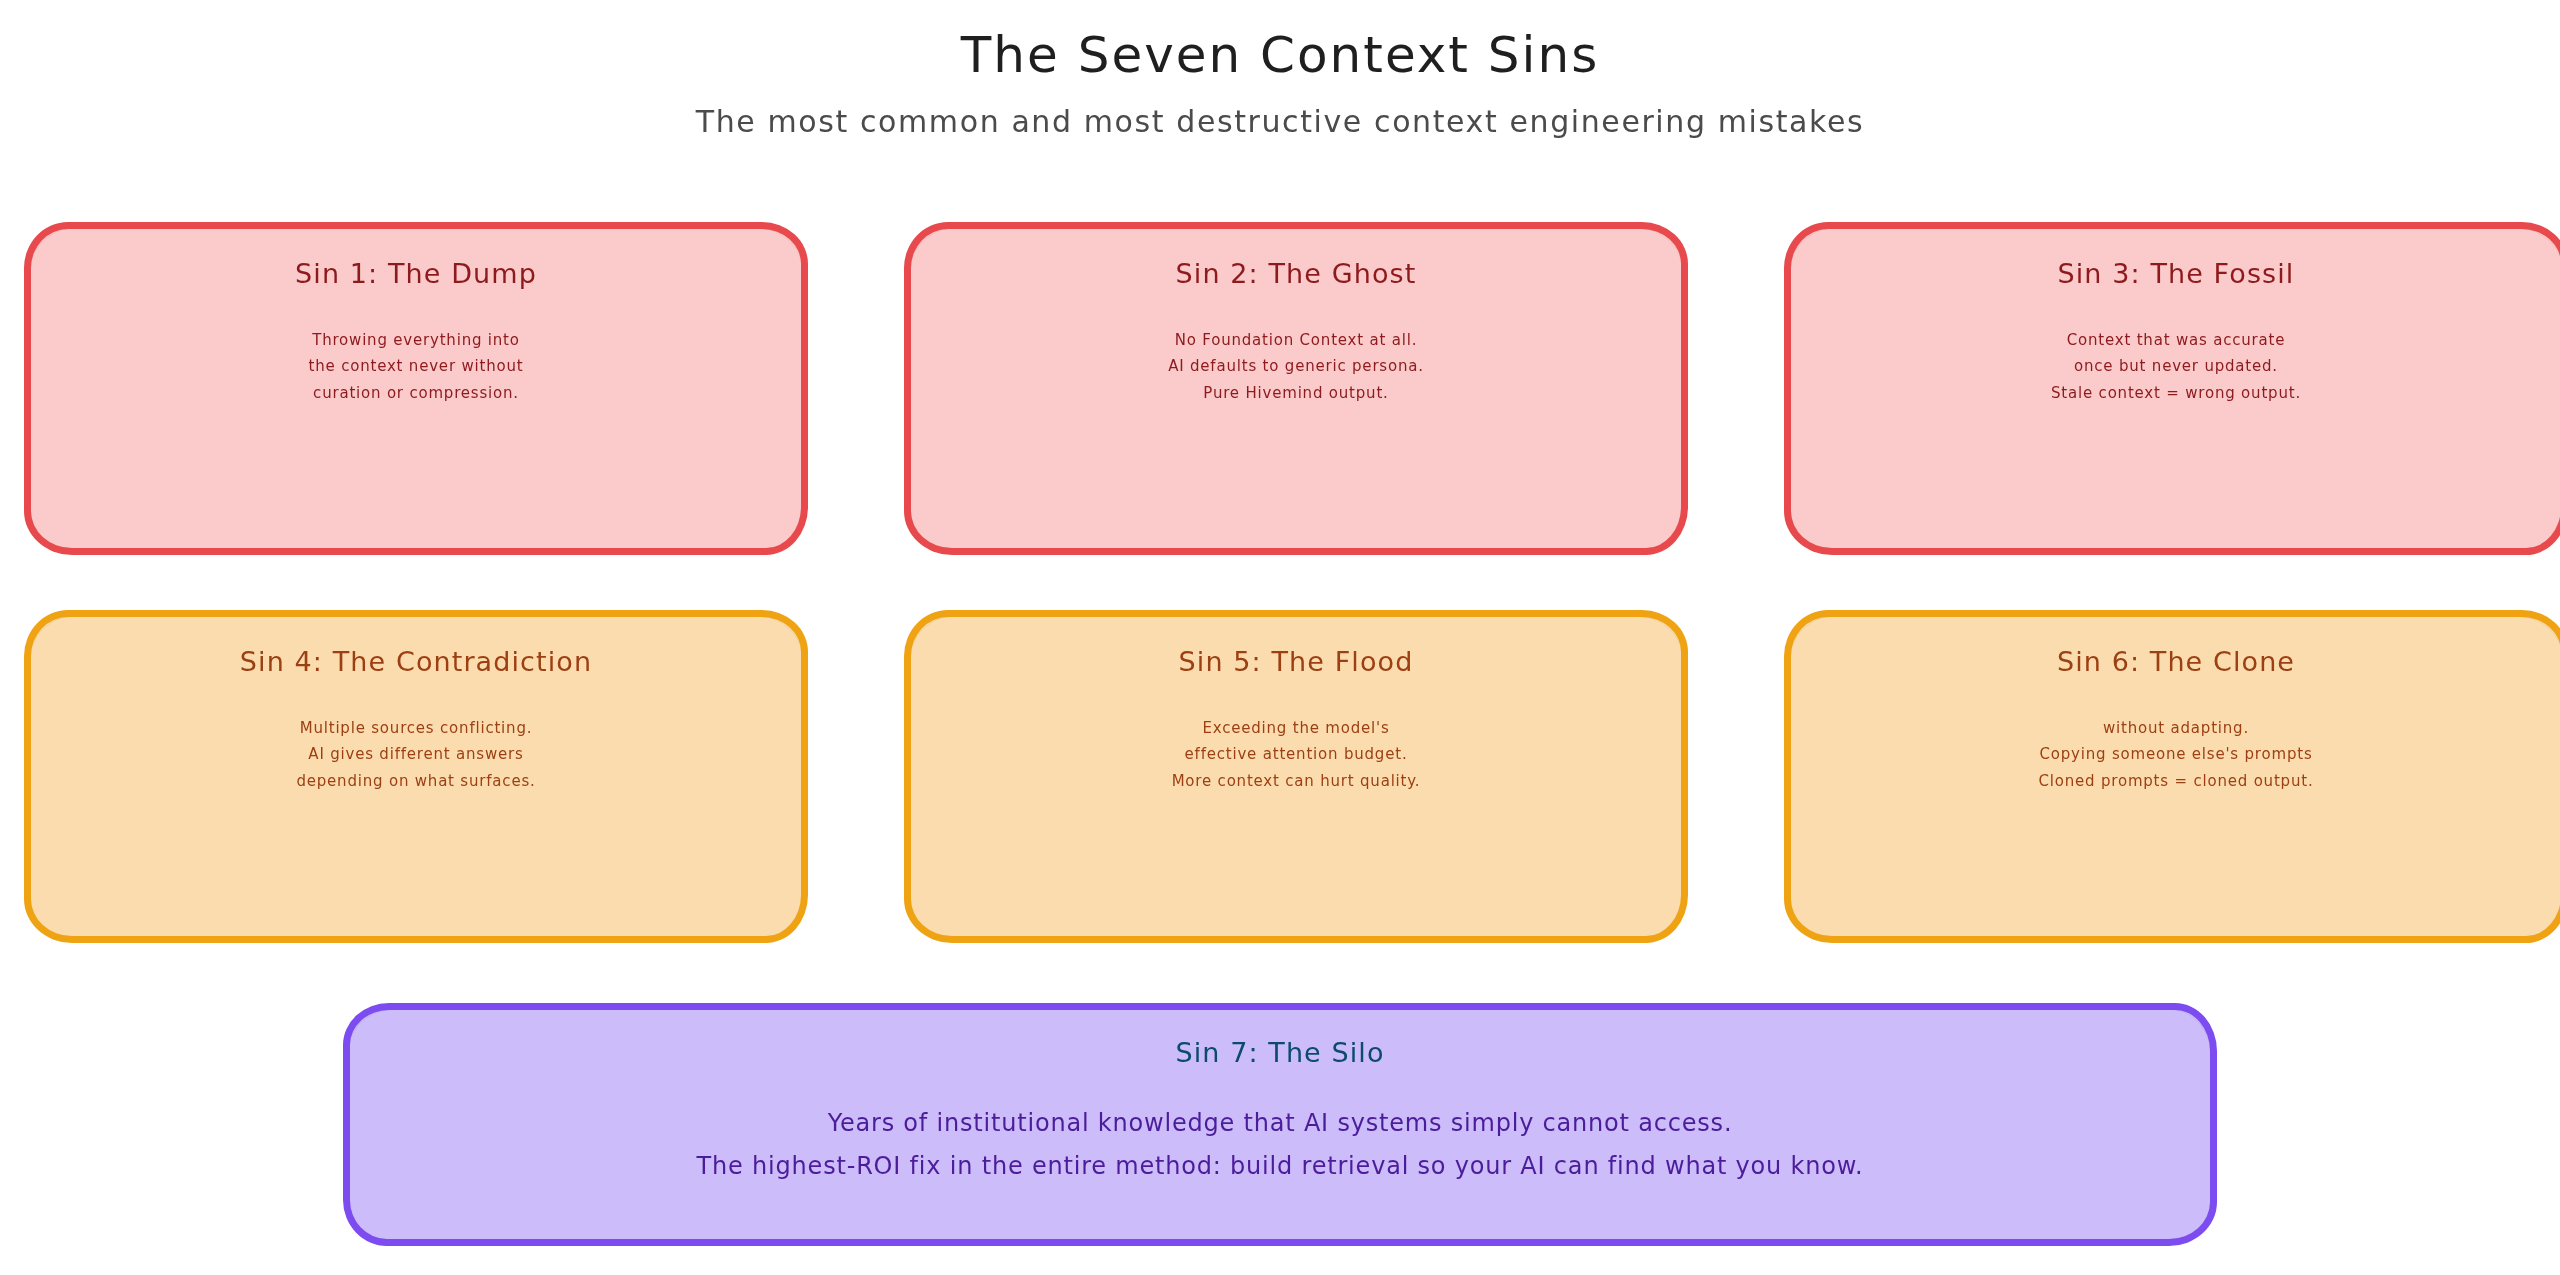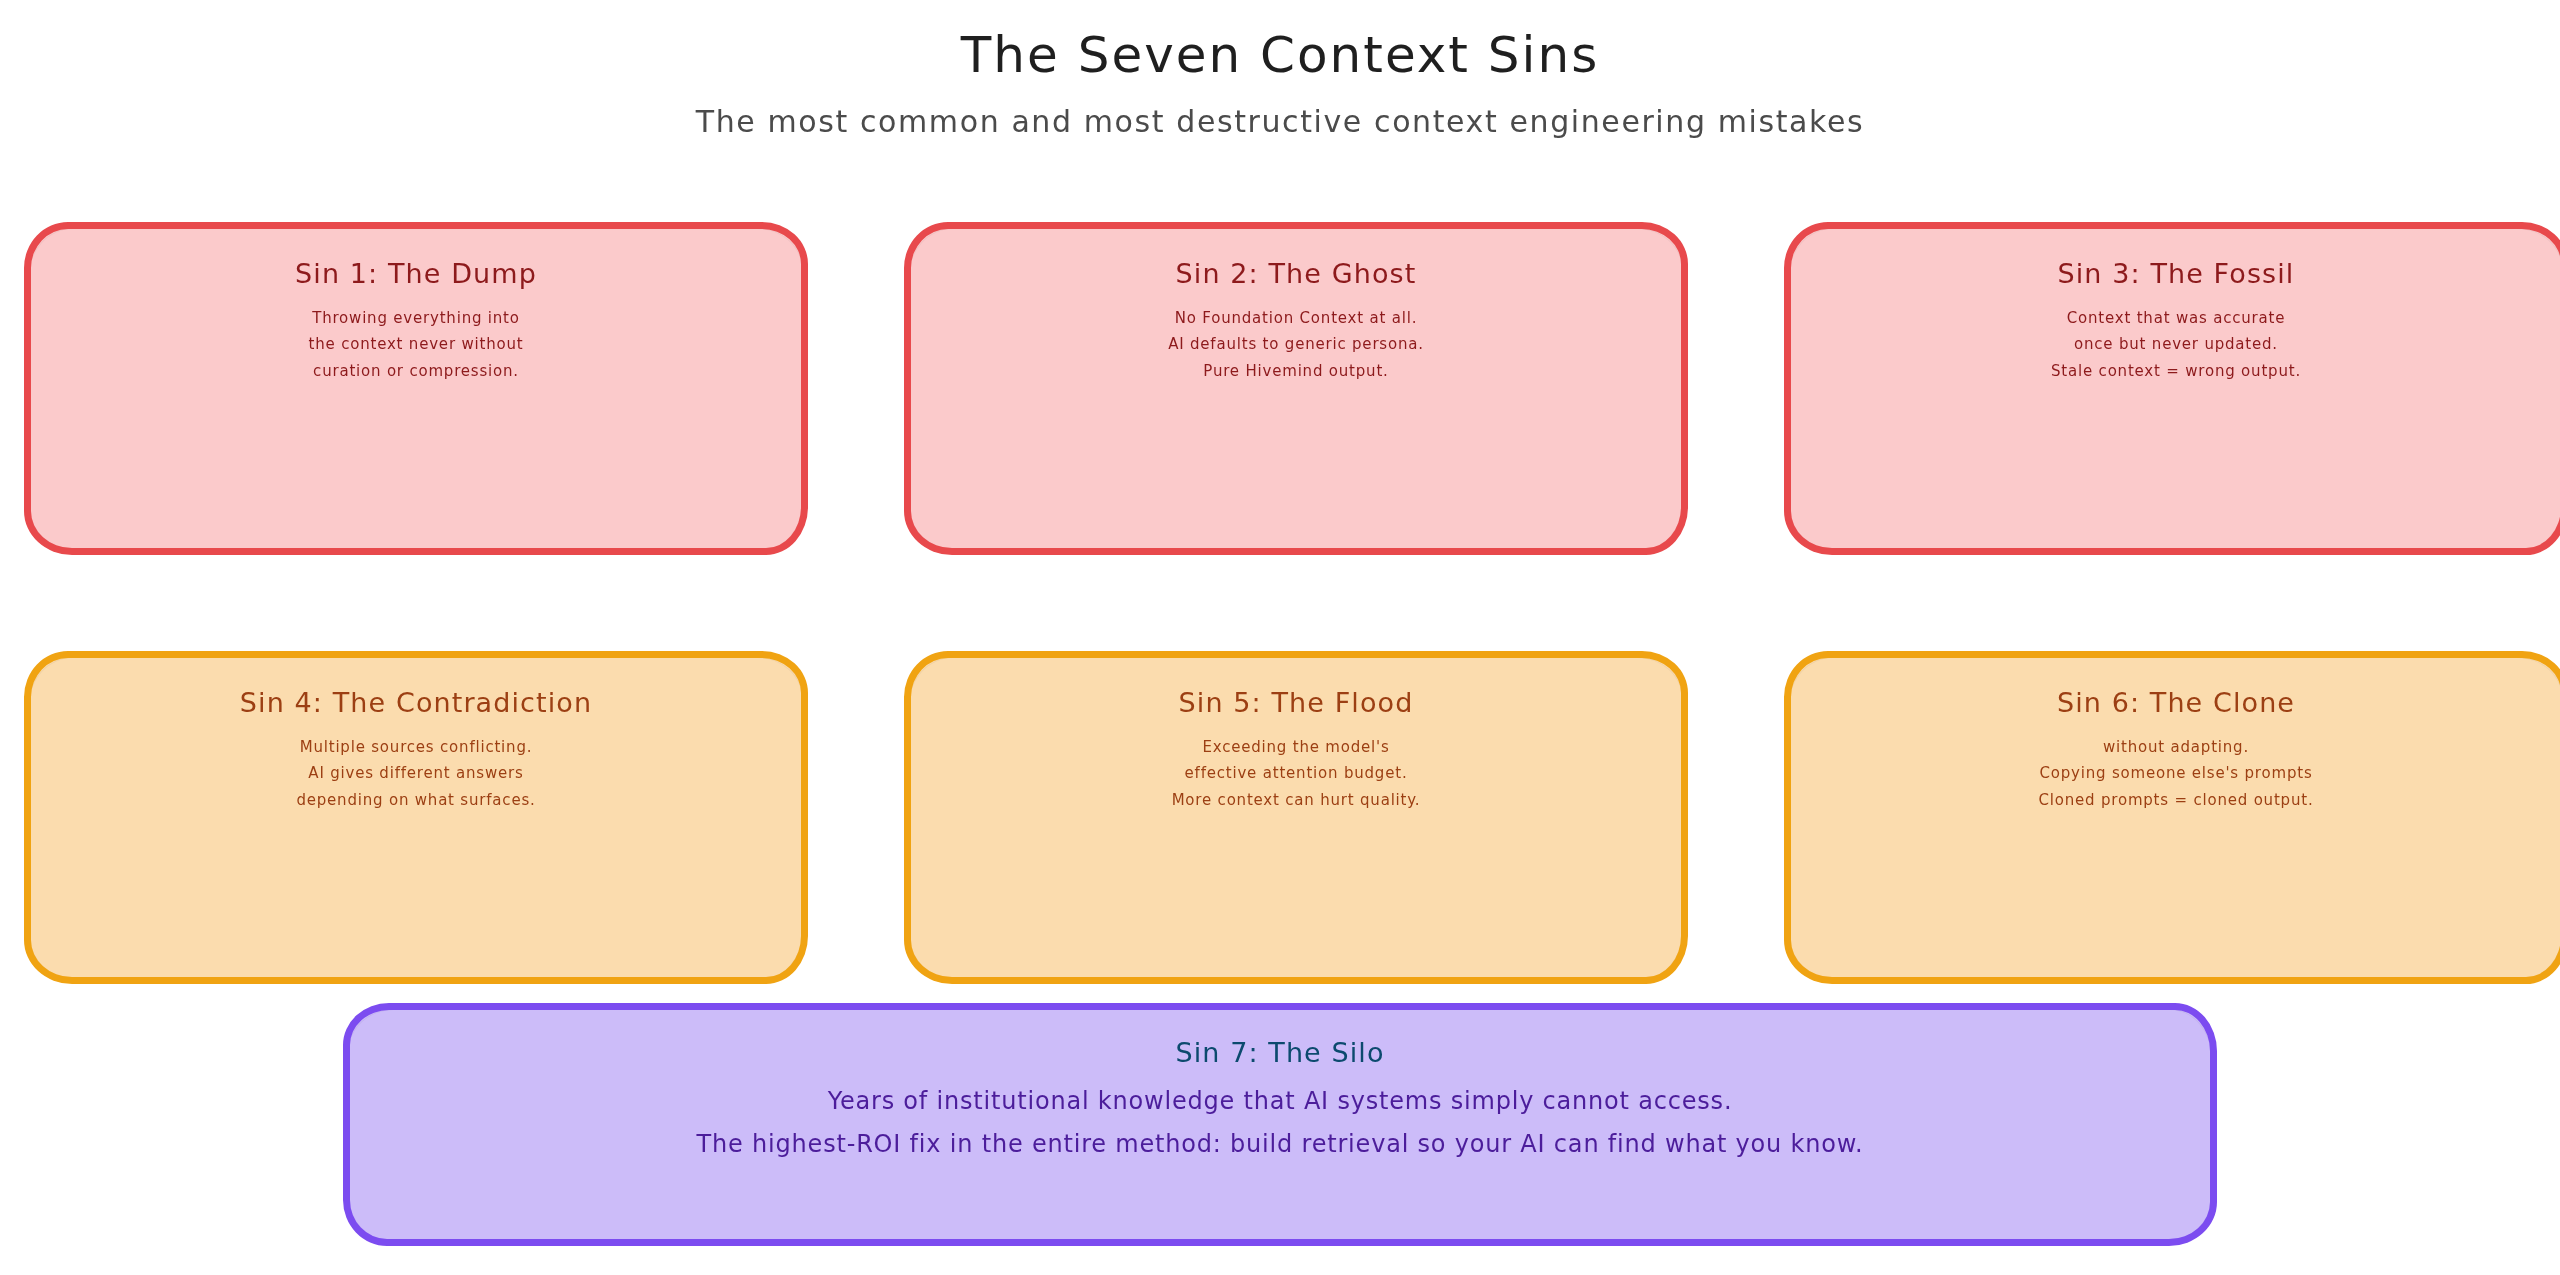--- a/index.html
+++ b/index.html
@@ -72,20 +72,21 @@
     border-style: solid;
     border-width: 7px;
     border-radius: 44px 46px 42px 48px / 46px 42px 48px 44px;
     display: flex;
     flex-direction: column;
     align-items: center;
     justify-content: flex-start;
     padding: 28px 36px 20px 36px;
     text-align: center;
     overflow: hidden;
+    gap: 22px;
   }
 
   
   .card::after {
     content: "";
     position: absolute;
     left: -2px; right: -2px; top: -1px; bottom: -3px;
     border-radius: inherit;
     border: 1px solid rgba(0,0,0,0.045);
     pointer-events: none;
@@ -117,21 +118,20 @@
     background: #fbcacb;
     border-color: #e8494c;
   }
   .card.red .card-title,
   .card.red .card-body { color: #8d1a1c; }
 
   
   .card.orange {
     background: #fbdcae;
     border-color: #f0a312;
-    margin-top: 41px;
   }
   .card.orange .card-title,
   .card.orange .card-body { color: #9c3f13; }
 
   
   .wide-wrap {
     position: absolute;
     top: 1003px;
     left: 0;
     width: 2560px;

